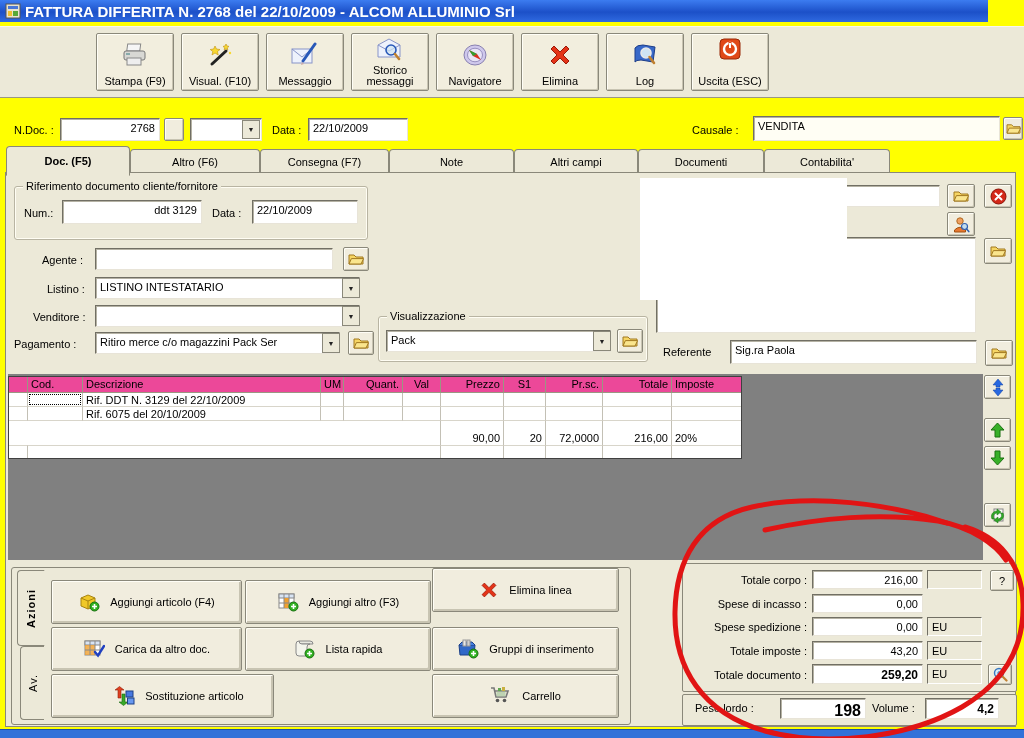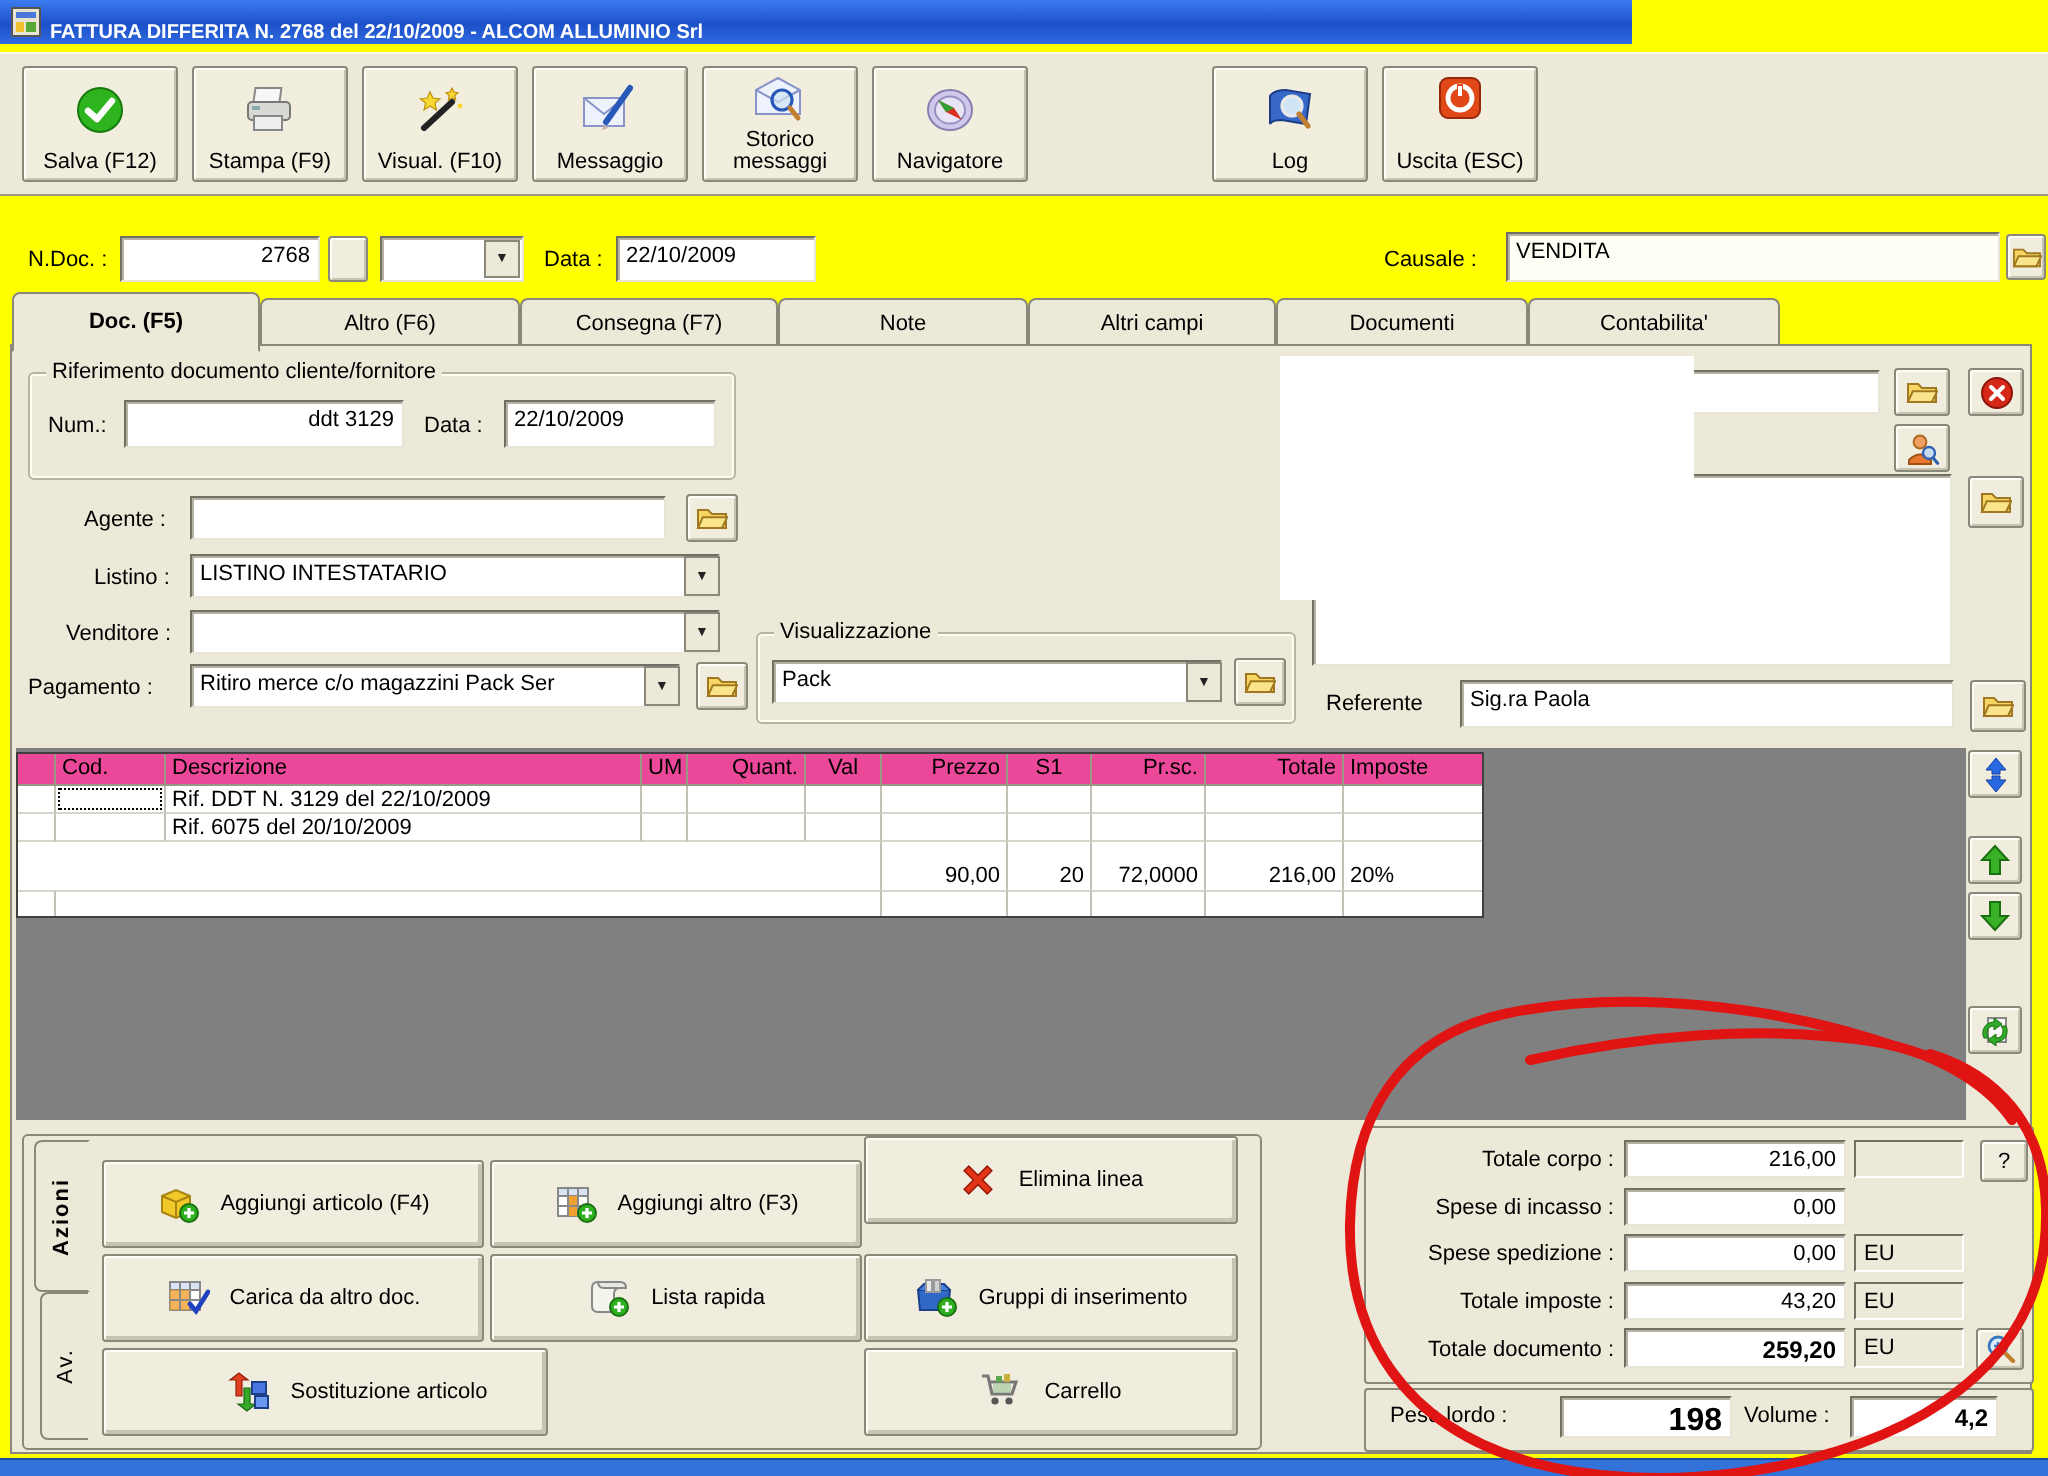--- a/index.html
+++ b/index.html
@@ -1,22 +1,22 @@
 <!DOCTYPE html>
 <html><head>
 <meta charset="utf-8">
 <style>
   html,body{margin:0;padding:0;}
   body{width:1024px;height:738px;position:relative;overflow:hidden;background:#ffff00;
        font-family:"Liberation Sans","DejaVu Sans",sans-serif;font-size:11px;color:#000;}
   .abs{position:absolute;}
   
-  .titlebar{left:0;top:0;width:816px;height:22px;
+  .titlebar{left:0;top:0;width:988px;height:22px;
     background:linear-gradient(to bottom,#3c7cf0 0%,#1c50c8 55%,#2f6ae0 100%);
-    display:flex;align-items:flex-end;color:#fff;font-weight:bold;font-size:10px;}
+    display:flex;align-items:center;color:#fff;font-weight:bold;font-size:15px;}
   
   .toolbar{left:0;top:26px;width:1024px;height:70px;background:#ece9d8;
     border-top:1px solid #f8f6ee;border-bottom:1px solid #9a9782;}
   .tool-btn{position:absolute;top:6px;width:78px;height:58px;background:#f2eede;
     border:1px solid #8a887a;border-radius:2px;
     box-shadow:inset 1px 1px 0 #fffef6, inset -1px -1px 0 #c8c4b2;
     display:flex;flex-direction:column;align-items:center;justify-content:flex-end;
     padding-bottom:3px;box-sizing:border-box;cursor:pointer;}
   .tool-btn .ico{flex:1;display:flex;align-items:center;justify-content:center;}
   .tool-btn .lbl{line-height:11px;text-align:center;}
@@ -61,29 +61,20 @@
         <rect x="3" y="3" width="10" height="3" fill="#4a78d8"></rect>
         <rect x="3" y="8" width="4" height="5" fill="#f0c030"></rect>
         <rect x="8" y="8" width="5" height="5" fill="#58a838"></rect>
       </svg>
   </span>
   <span style="margin-left:25px;">FATTURA DIFFERITA N. 2768  del 22/10/2009 - ALCOM ALLUMINIO Srl</span>
 
 </div>
 
 <div class="abs toolbar">
-  <div class="tool-btn" style="left:11px;">
-    <span class="ico">
-        <svg width="26" height="26" viewBox="0 0 26 26">
-          <circle cx="13" cy="13" r="11" fill="#2eb41e" stroke="#187a0e"></circle>
-          <path d="M7 13.5 L11.5 17.5 L19 8.5" stroke="#fff" stroke-width="3.2" fill="none" stroke-linecap="round" stroke-linejoin="round"></path>
-        </svg>
-      </span>
-    <span class="lbl">Salva (F12)</span>
-  </div>
   <div class="tool-btn" style="left:96px;">
     <span class="ico">
         <svg width="28" height="26" viewBox="0 0 28 26">
           <rect x="7" y="2" width="13" height="7" fill="#f6f6f6" stroke="#888" transform="skewX(-8)"></rect>
           <rect x="3" y="9" width="21" height="9" rx="2" fill="#d8d8d4" stroke="#777"></rect>
           <rect x="6" y="16" width="14" height="7" fill="#eee" stroke="#888"></rect>
           <rect x="5" y="11" width="4" height="2" fill="#8aa"></rect>
         </svg>
       </span>
     <span class="lbl">Stampa (F9)</span>
@@ -124,20 +115,28 @@
   <div class="tool-btn" style="left:436px;">
     <span class="ico">
         <svg width="28" height="26" viewBox="0 0 28 26">
           <ellipse cx="14" cy="13" rx="11" ry="10" fill="#cfc8ec" stroke="#8880b0"></ellipse>
           <ellipse cx="14" cy="13" rx="7.5" ry="6.8" fill="#e8e4f6" stroke="#9890c0"></ellipse>
           <path d="M8 8 L16 12 L20 18 L12 14 Z" fill="#d83020"></path>
           <path d="M8 8 L16 12 L12 14 Z" fill="#30a030"></path>
         </svg>
       </span>
     <span class="lbl">Navigatore</span>
+  </div>
+  <div class="tool-btn" style="left:521px;">
+    <span class="ico">
+        <svg width="26" height="26" viewBox="0 0 26 26">
+          <path d="M4 7 L7 4 L13 10 L19 4 L22 7 L16 13 L22 19 L19 22 L13 16 L7 22 L4 19 L10 13 Z" fill="#e43418" stroke="#9c1808" stroke-width="1"></path>
+        </svg>
+      </span>
+    <span class="lbl">Elimina</span>
   </div>
   <div class="tool-btn" style="left:606px;">
     <span class="ico">
         <svg width="28" height="26" viewBox="0 0 28 26">
           <path d="M4 6 Q6 3 12 3 L24 5 L22 20 L10 18 Q5 18 4 20 Z" fill="#3868c8" stroke="#1c3c88"></path>
           <circle cx="15" cy="11" r="5" fill="#cfe4f4" stroke="#e8e8e8" stroke-width="1.6"></circle>
           <line x1="18.5" y1="15" x2="23" y2="21" stroke="#c08030" stroke-width="2.6" stroke-linecap="round"></line>
         </svg>
       </span>
     <span class="lbl">Log</span>

